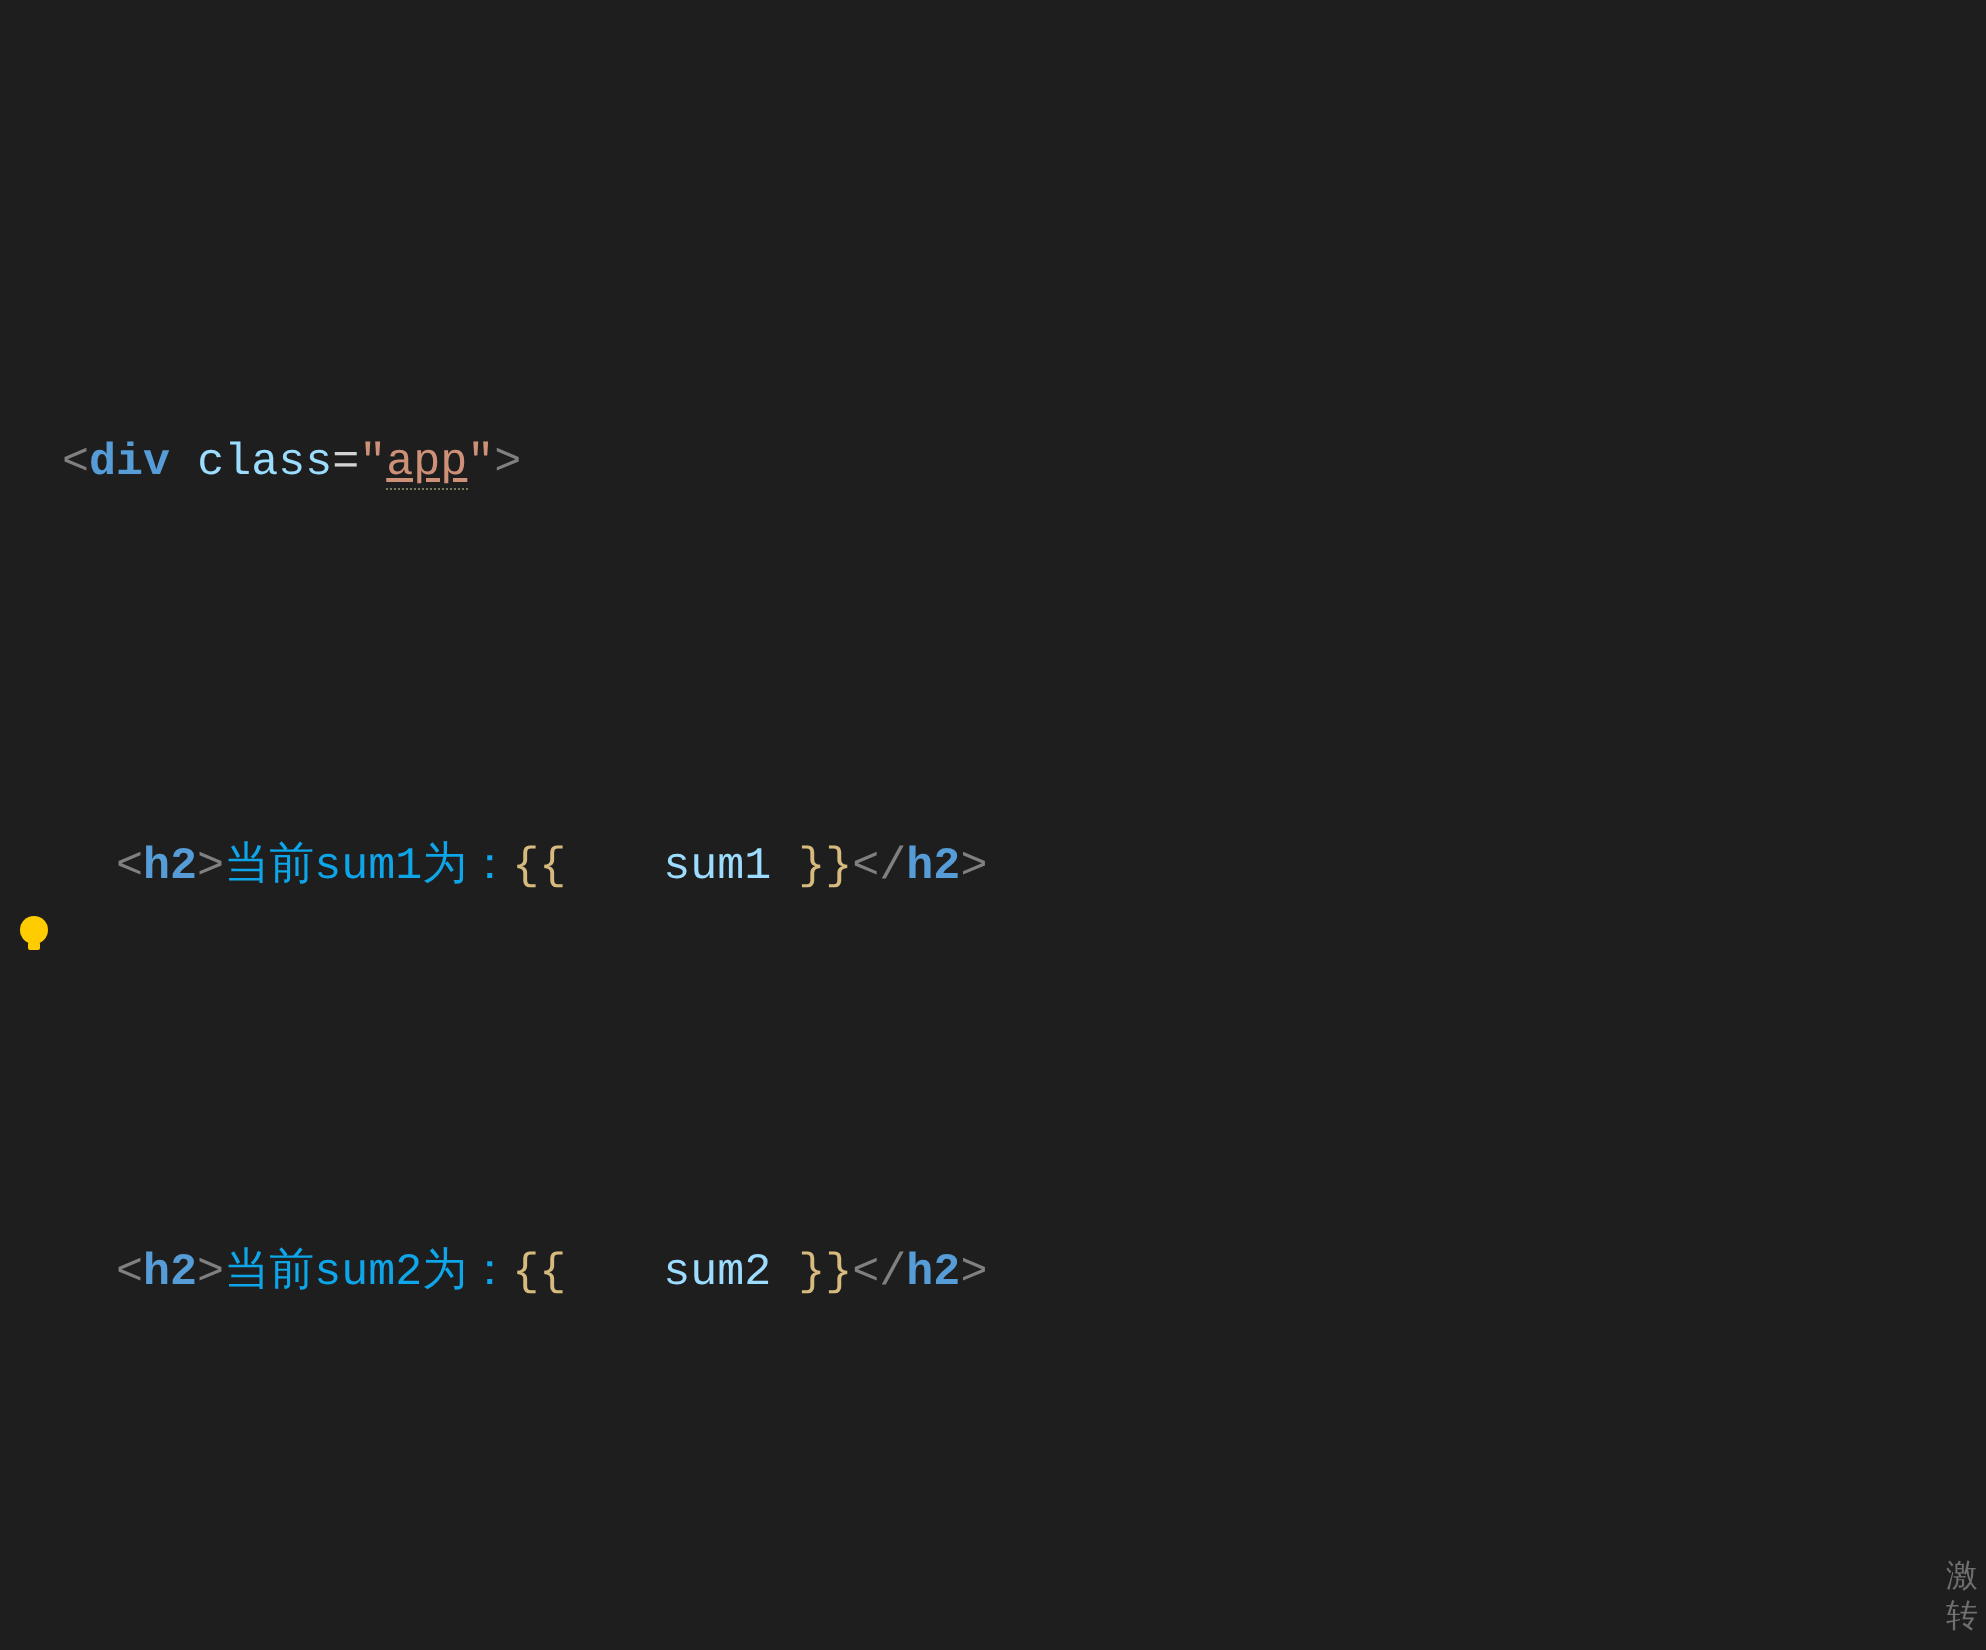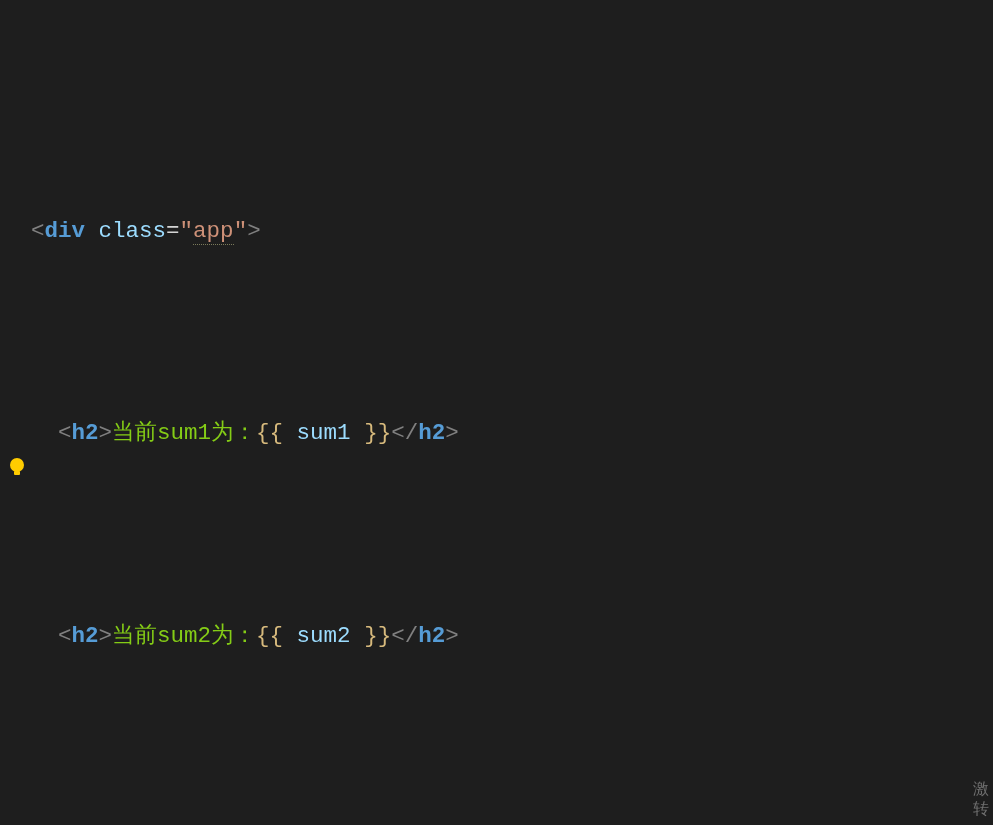--- a/index.html
+++ b/index.html
@@ -40,27 +40,28 @@
     left:4px; top:13px;
     width:6px; height:4px;
     background:#ffcc00;
     border-radius:1px;
   }
   
   .pn { color: #808080; }           
   .tg { color: #569cd6; font-weight: bold; }           
   .at { color: #9cdcfe; }           
   .st { color: #ce9178; }           
-  .tx { color: #84cc16; }           
-  .va { color: #9cdcfe; }           
+  .tx { color: #0ea5e9; }           
+  .va { color: #9cdcfe; margin-left: 35px; }           
   .mu { color: #d7ba7d; }           
   .wt { color: #d4d4d4; }           
 
   .underline-dotted {
     border-bottom: 1px dotted #7a7a5a;
+    text-decoration: underline;
   }
   .watermark {
     position: absolute;
     right: 4px;
     bottom: 6px;
     color: #6f6f6f;
     font-size: 16px;
     line-height: 20px;
     text-align: left;
     font-family: "Microsoft YaHei", sans-serif;

